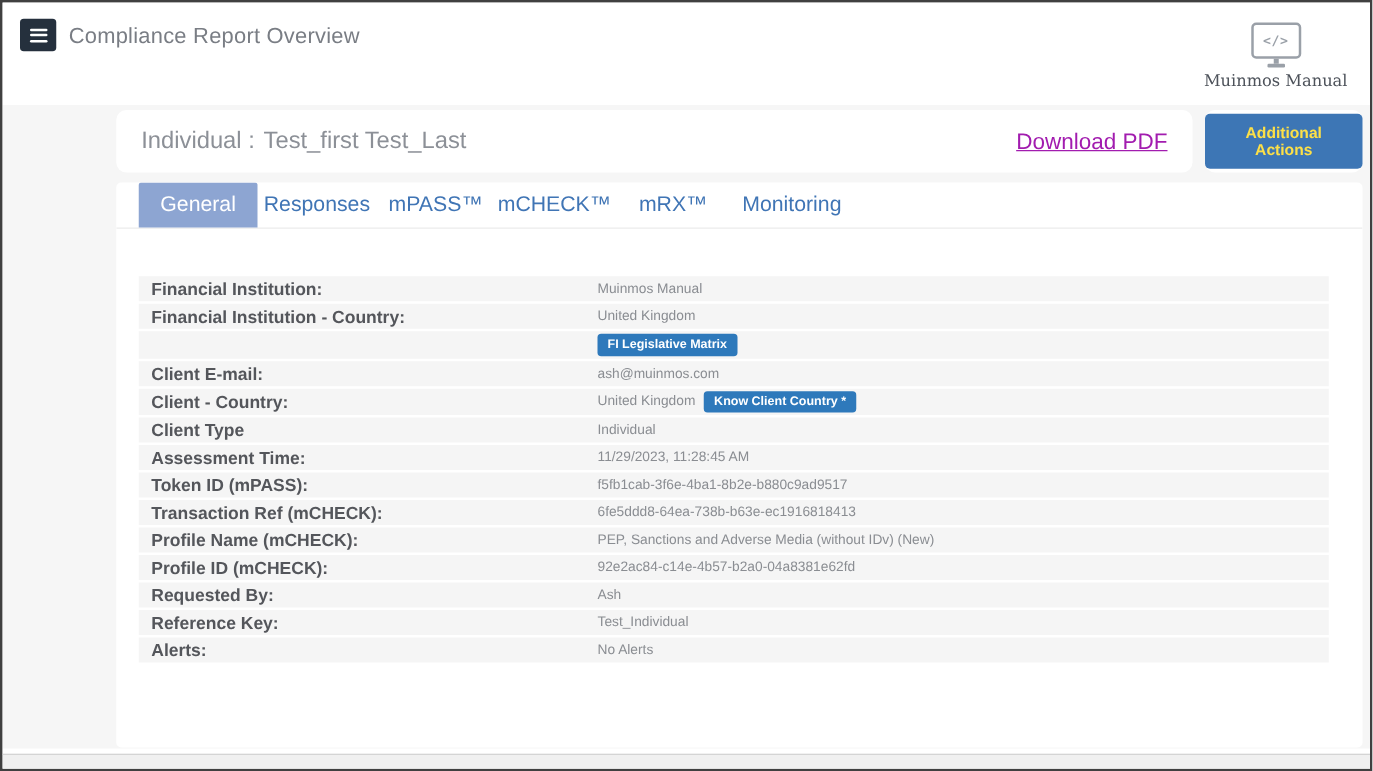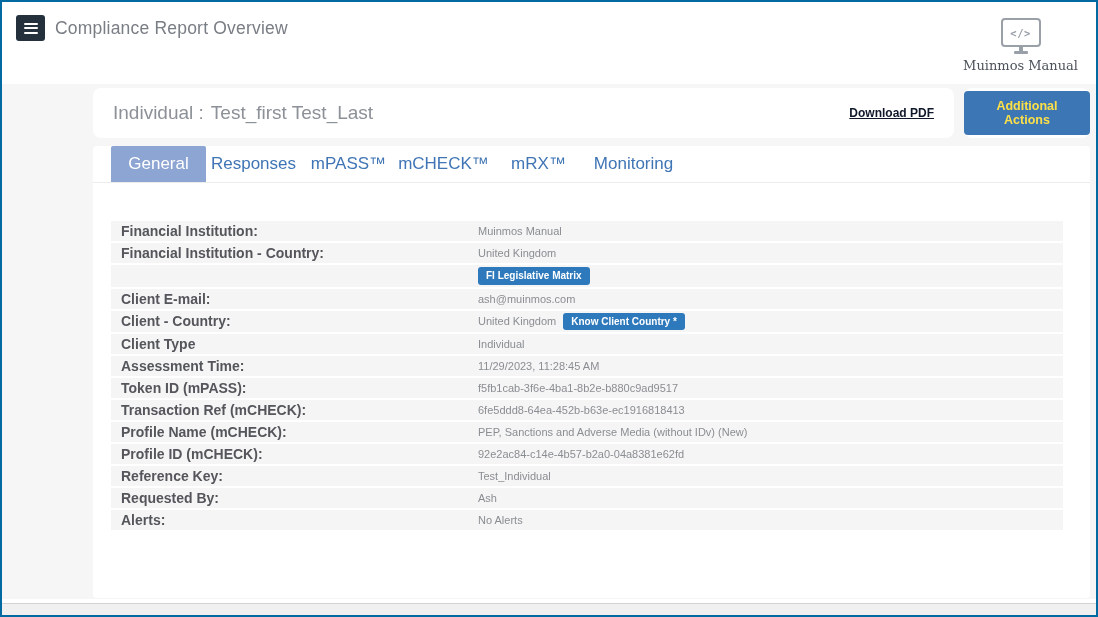--- a/index.html
+++ b/index.html
@@ -3,21 +3,21 @@
 <meta charset="utf-8">
 <style>
   * { box-sizing: border-box; margin: 0; padding: 0; }
   html, body { background: #e9e9e9; }
   body {
     font-family: "Liberation Sans", "DejaVu Sans", sans-serif;
     -webkit-font-smoothing: antialiased;
   }
   .frame {
     width: 1098px; height: 617px;
-    border: 2px solid #0369a1;
+    border: 2px solid #404040;
     background: #fff;
     display: flex; flex-direction: column;
     overflow: hidden;
   }
   
   .topbar {
     height: 82px; background: #fff; flex: none;
     position: relative; padding: 13px 16px 0 14px;
     display: flex; align-items: flex-start;
   }
@@ -51,21 +51,21 @@
     flex: 1; background: #f6f6f6;
     padding: 4px 6px 0 91px; overflow: hidden;
   }
   .header-row { display: flex; gap: 10px; }
   .title-strip {
     flex: 1; background: #fff; border-radius: 8px; height: 50px;
     display: flex; align-items: center; padding: 0 20px;
   }
   .report-title { font-size: 19px; color: #8c9097; display: flex; gap: 7px; }
   .download-link {
-    margin-left: auto; color: #0f172a; font-size: 12px; font-weight: 700;
+    margin-left: auto; color: #a21caf; font-size: 18px; font-weight: 400;
     text-decoration: underline; cursor: pointer;
   }
   .actions-box {
     width: 126px; height: 50px; background: #fff; border-radius: 8px;
     display: flex; align-items: center; justify-content: center; flex: none;
   }
   .actions-btn {
     background: #3d76b5; color: #fde047; border: none; border-radius: 4px;
     font-size: 12.5px; font-weight: 600; padding: 8px 11px; cursor: pointer;
     font-family: inherit;
@@ -202,45 +202,45 @@
           </div>
           <div class="row">
             <div class="row-label">Token ID (mPASS):</div>
             <div class="row-value">
               <span>f5fb1cab-3f6e-4ba1-8b2e-b880c9ad9517</span>
             </div>
           </div>
           <div class="row">
             <div class="row-label">Transaction Ref (mCHECK):</div>
             <div class="row-value">
-              <span>6fe5ddd8-64ea-452b-b63e-ec1916818413</span>
+              <span>6fe5ddd8-64ea-738b-b63e-ec1916818413</span>
             </div>
           </div>
           <div class="row">
             <div class="row-label">Profile Name (mCHECK):</div>
             <div class="row-value">
               <span>PEP, Sanctions and Adverse Media (without IDv) (New)</span>
             </div>
           </div>
           <div class="row">
             <div class="row-label">Profile ID (mCHECK):</div>
             <div class="row-value">
               <span>92e2ac84-c14e-4b57-b2a0-04a8381e62fd</span>
             </div>
           </div>
           <div class="row">
+            <div class="row-label">Requested By:</div>
+            <div class="row-value">
+              <span>Ash</span>
+            </div>
+          </div>
+          <div class="row">
             <div class="row-label">Reference Key:</div>
             <div class="row-value">
               <span>Test_Individual</span>
-            </div>
-          </div>
-          <div class="row">
-            <div class="row-label">Requested By:</div>
-            <div class="row-value">
-              <span>Ash</span>
             </div>
           </div>
           <div class="row">
             <div class="row-label">Alerts:</div>
             <div class="row-value">
               <span>No Alerts</span>
             </div>
           </div>
         </div>
     </div>

